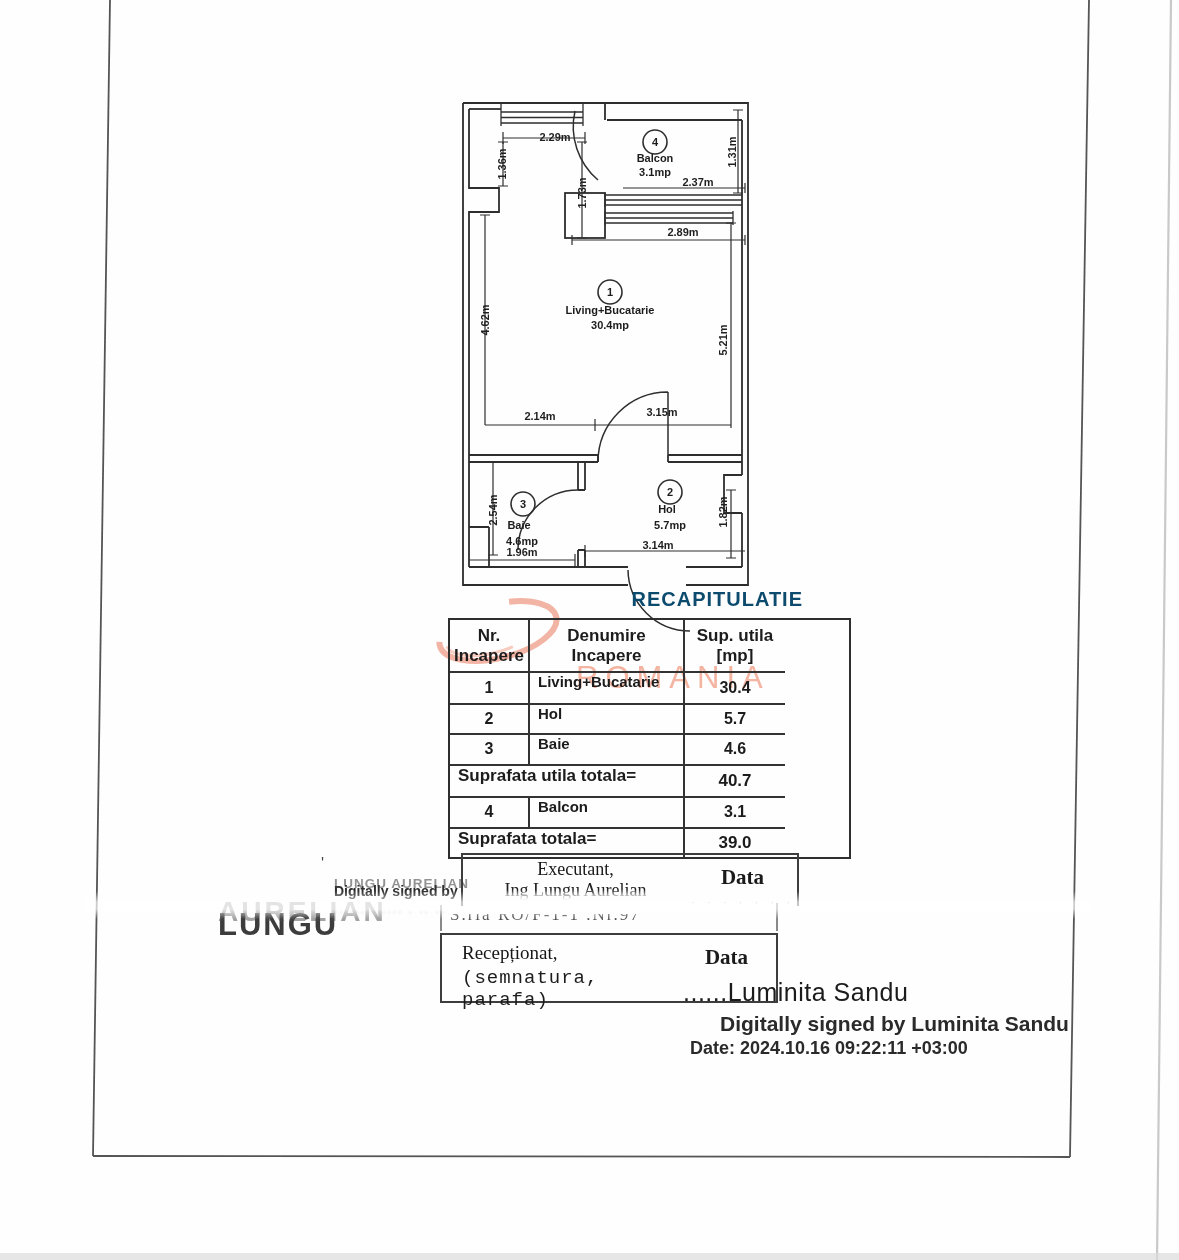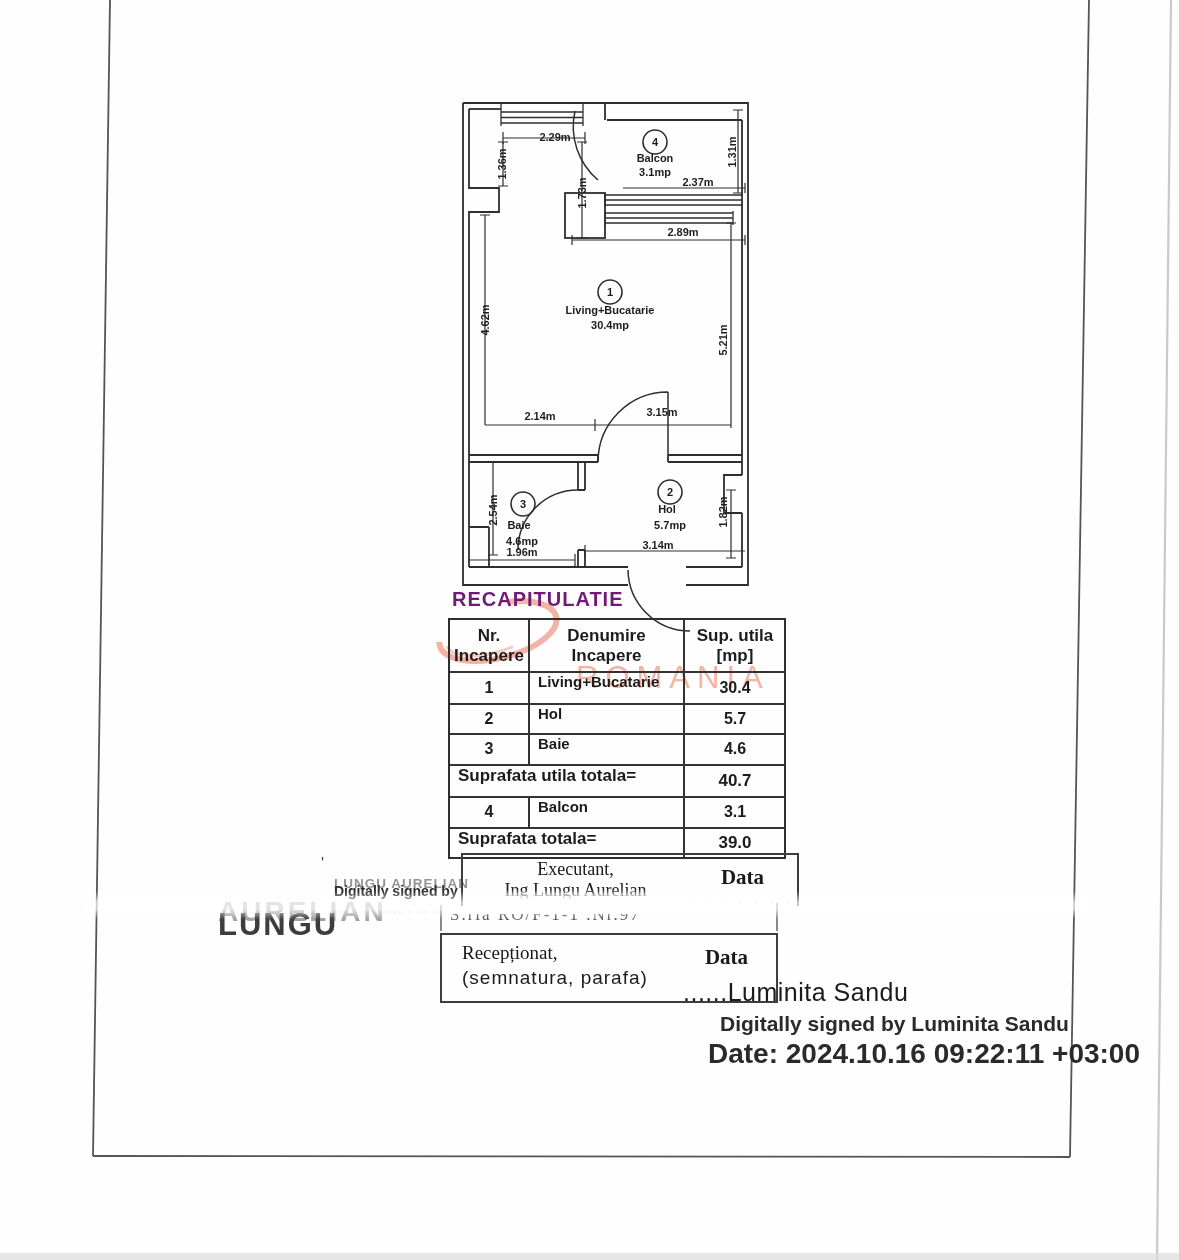--- a/index.html
+++ b/index.html
@@ -2,25 +2,25 @@
 <html><head>
 <meta charset="utf-8">
 <style>
   html,body{margin:0;padding:0;background:#ffffff;}
   #page{position:relative;width:1179px;height:1260px;background:#fefefe;overflow:hidden;
         font-family:"Liberation Sans",sans-serif;color:#1f1f1f;}
   .abs{position:absolute;}
   svg text{font-family:"Liberation Sans",sans-serif;}
 
   
-  #title{left:452px;top:588px;width:335px;text-align:left;font-size:20px;font-weight:700;
-         letter-spacing:1px;color:#701a75;}
-
-  
-  #recap-table{left:448px;top:618px;width:338px;display:grid;
+  #title{left:468px;top:588px;width:335px;text-align:right;font-size:20px;font-weight:700;
+         letter-spacing:1px;color:#0c4a6e;}
+
+  
+  #recap-table{left:448px;top:618px;width:403px;display:grid;
     grid-template-columns:80px 155px 100px;
     grid-template-rows:53px 32px 30px 31px 32px 31px 28px;
     border:2.5px solid #2e2e2e;box-sizing:border-box;background:transparent;}
   #recap-table .cell{border-right:2px solid #333;border-bottom:2px solid #333;
     display:flex;align-items:center;justify-content:center;flex-direction:column;
     font-size:16px;font-weight:600;color:#1c1c1c;line-height:1.15;box-sizing:border-box;}
   #recap-table .cell.last{border-right:none;}
   #recap-table .cell.bottom{border-bottom:none;}
   #recap-table .hdr{font-size:17px;font-weight:700;}
   #recap-table .left{align-items:flex-start;padding-left:8px;flex-direction:row;justify-content:flex-start;}
@@ -49,35 +49,35 @@
   #obscured{left:450px;top:914px;width:230px;height:13px;overflow:hidden;}
   #obscured span{display:block;margin-top:-9px;font-family:"Liberation Serif",serif;font-size:17px;
     color:#333;filter:blur(0.7px);opacity:.85;letter-spacing:2px;white-space:nowrap;}
   .stub{background:#4a4a4a;opacity:.65;}
 
   #recv-box{left:440px;top:933px;width:338px;height:70px;border:2px solid #3d3d3d;
     box-sizing:border-box;display:flex;}
   #recv-box .lcol{width:235px;padding-left:20px;box-sizing:border-box;}
   #recv-box .rcol{flex:1;text-align:center;}
   #recv-role{font-size:19px;font-family:"Liberation Serif",serif;color:#161616;margin-top:7px;}
-  #recv-sub{font-size:19px;font-family:Liberation Sans, sans-serif;letter-spacing:1px;color:#1c1c1c;margin-top:3px;}
+  #recv-sub{font-size:19px;font-family:Liberation Mono, monospace;letter-spacing:1px;color:#1c1c1c;margin-top:3px;}
 
   
   #stamp-big1{left:218px;top:907px;font-size:31px;letter-spacing:2px;font-weight:600;color:#3c3c3c;}
   #stamp-big2{left:218px;top:896px;font-size:28px;letter-spacing:3px;font-weight:600;color:#4a4a4a;
     opacity:.5;filter:blur(.7px);}
   #stamp-mark{left:321px;top:855px;font-size:16px;color:#444;}
   #stamp-l1{left:334px;top:859px;font-size:14px;font-weight:700;color:#2e2e2e;margin-top:24px;}
   #stamp-l2{left:334px;top:876px;font-size:13.5px;font-weight:600;color:#3a3a3a;opacity:.55;filter:blur(.5px);letter-spacing:1px;}
   #stamp-l3{left:334px;top:902px;font-size:12px;color:#3a3a3a;opacity:.45;filter:blur(1px);letter-spacing:2px;}
 
   
   #lum-name{left:683px;top:978px;font-size:25px;font-weight:400;color:#1b1b1b;letter-spacing:.5px;}
   #lum-d1{left:720px;top:1012px;font-size:21px;font-weight:600;color:#2a2a2a;}
-  #lum-d2{left:708px;top:1038px;font-size:28px;font-weight:600;color:#2a2a2a;}
+  #lum-d2{left:690px;top:1038px;font-size:18px;font-weight:600;color:#2a2a2a;}
 
   
   #fadeband{left:85px;top:891px;width:1005px;height:28px;
     background:linear-gradient(to bottom,rgba(255,255,255,0),rgba(255,255,255,.7) 40%,rgba(255,255,255,.7) 65%,rgba(255,255,255,0));}
   #bottom-strip{left:0;top:1253px;width:1179px;height:7px;background:#dcdcdc;opacity:.7;}
 </style>
 </head>
 <body>
 
 <div id="page">

